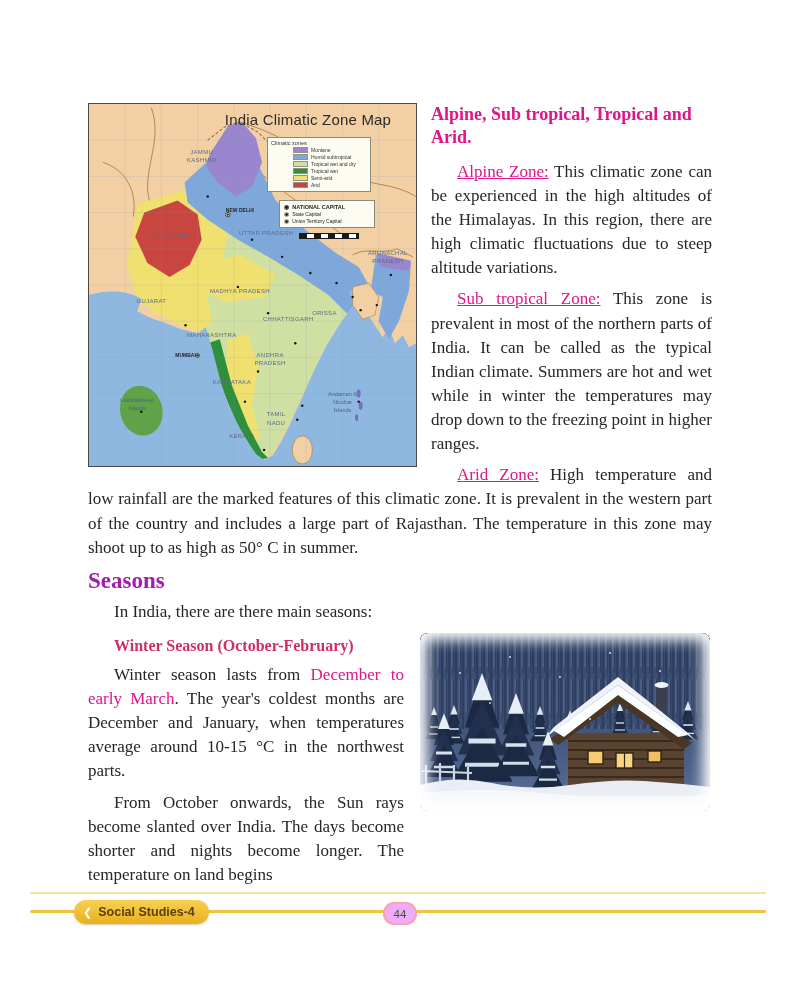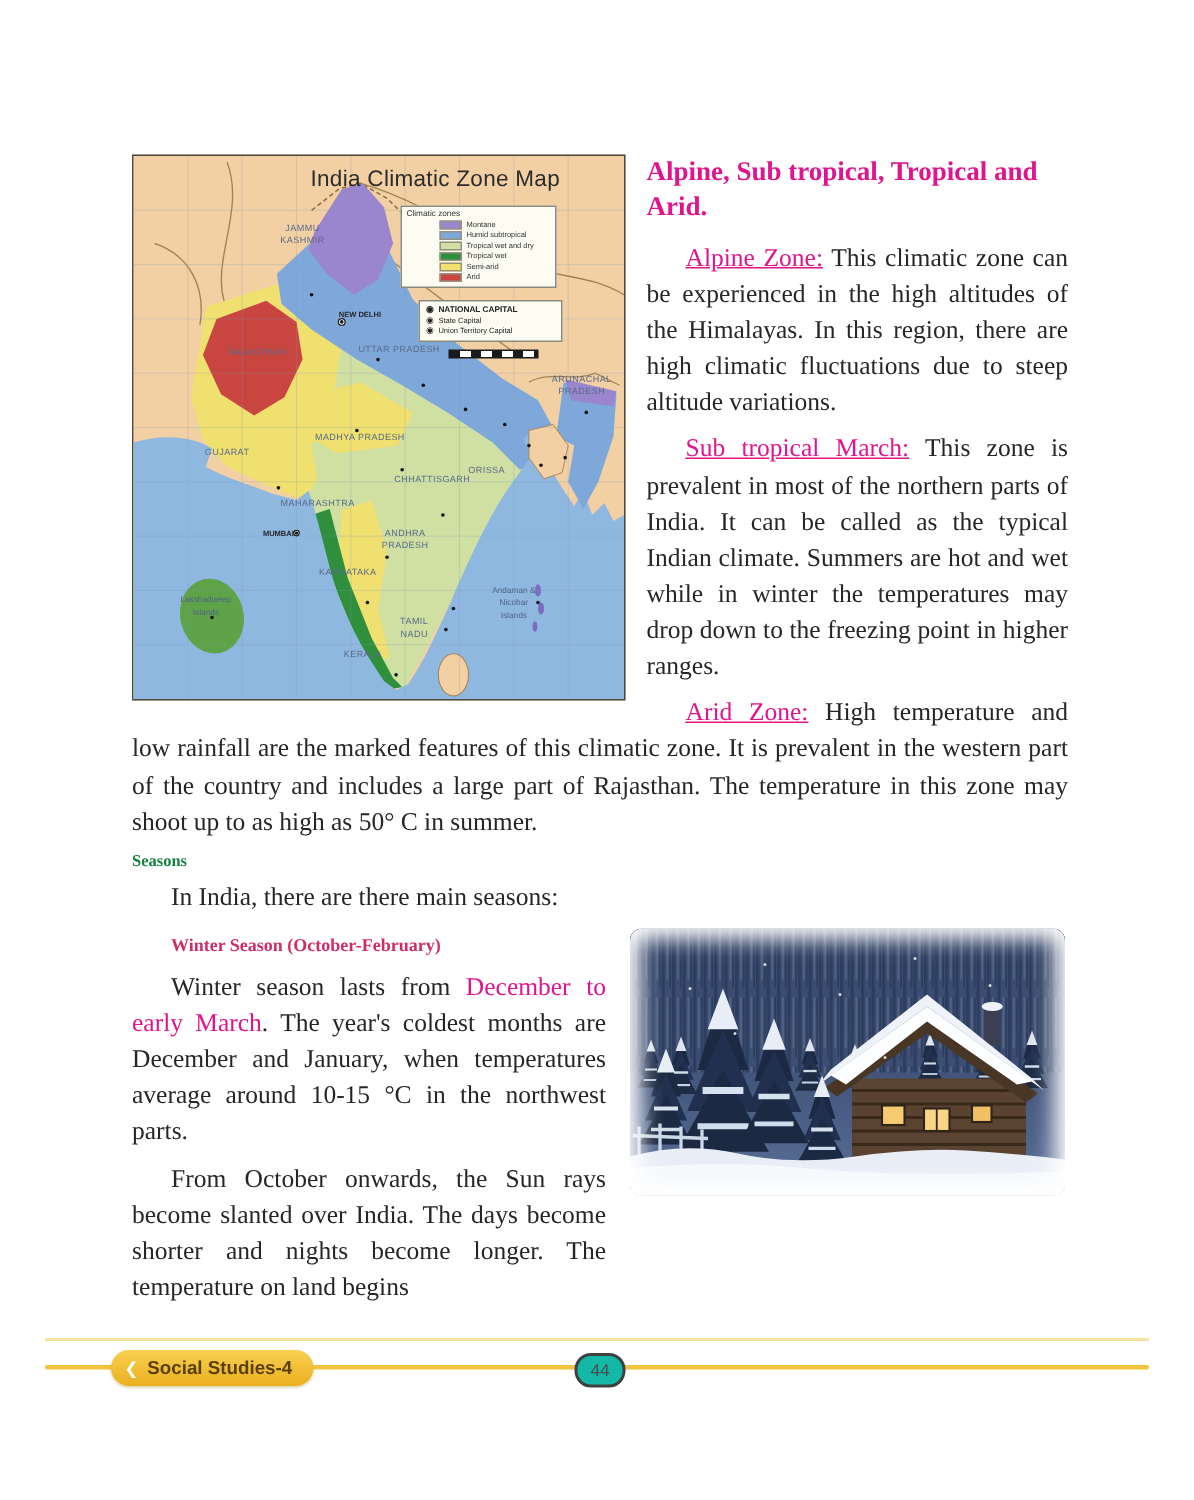--- a/index.html
+++ b/index.html
@@ -4,21 +4,21 @@
 <style>
   html,body{margin:0;padding:0;}
   body{width:796px;height:1000px;background:#fff;font-family:"Liberation Serif",serif;}
   #page{position:relative;width:796px;height:1000px;background:#ffffff;overflow:hidden;}
   .content{position:absolute;left:88px;top:101px;width:624px;color:#262626;}
 
   
   .map-fig{float:left;width:329px;height:364px;margin:2px 14px 16px 0;position:relative;
            border:1.5px solid #4a4a42;background:#f2d0a4;box-sizing:border-box;}
   .map-svg{width:100%;height:100%;display:block;}
-  .map-title{position:absolute;top:7px;left:118px;width:202px;
+  .map-title{position:absolute;top:7px;left:118px;width:202px;text-align:center;
              font:15px "Liberation Sans",sans-serif;color:#2b2b2b;letter-spacing:.2px;}
   .map-legend{position:absolute;top:33px;left:178px;width:104px;background:#fcfcf2;
               border:1px solid #8a8a7a;padding:2px 3px;box-sizing:border-box;}
   .lg-title{font:5.5px "Liberation Sans",sans-serif;color:#333;margin-bottom:1px;}
   .lg-row{display:flex;align-items:center;gap:3px;margin:1px 0 1px 22px;}
   .lg-sw{width:13px;height:4px;flex:0 0 13px;border:.5px solid #99917f;}
   .lg-lab{font:5px "Liberation Sans",sans-serif;color:#333;white-space:nowrap;}
   .map-markers{position:absolute;top:96px;left:190px;width:96px;background:#fcfcf2;
                border:1px solid #8a8a7a;padding:2px 4px;box-sizing:border-box;}
   .mk-row{display:flex;align-items:center;gap:3px;font:5px "Liberation Sans",sans-serif;color:#222;margin:1px 0;}
@@ -28,42 +28,42 @@
              background:repeating-linear-gradient(90deg,#1a1a1a 0 7px,#fff 7px 14px);}
   .rlab{font:6px "Liberation Sans",sans-serif;fill:#5a6b88;letter-spacing:.3px;}
   .clab{font:bold 5px "Liberation Sans",sans-serif;fill:#23262b;}
   .ilab{font:5.5px "Liberation Sans",sans-serif;fill:#4f6286;}
 
   
   .heading{color:#e0148c;font-weight:bold;font-size:18px;line-height:1.3;margin:2px 0 10px 0;}
   .para{font-size:17px;line-height:1.42;text-align:justify;text-indent:26px;margin:0 0 7px 0;}
   .lead{color:#e0148c;text-decoration:underline;}
   .pink{color:#e0148c;}
-  .seasons-heading{color:#15803d;font-weight:bold;font-size:11px;margin:8px 0 6px 0;}
+  .seasons-heading{color:#a21caf;font-weight:bold;font-size:23px;margin:8px 0 6px 0;}
   .two-col{display:flex;gap:16px;margin-top:2px;}
   .col-left{flex:1;min-width:0;}
-  .winter-heading{color:#cf2d68;font-weight:bold;font-size:12px;margin:6px 0 8px 26px;}
+  .winter-heading{color:#cf2d68;font-weight:bold;font-size:16px;margin:6px 0 8px 26px;}
   .col-right{width:292px;flex:0 0 292px;}
 
   
   .snow-wrap{width:290px;height:178px;border-radius:8px;overflow:hidden;position:relative;margin-top:2px;}
   .snow-wrap svg{display:block;}
   .snow-feather{position:absolute;inset:0;box-shadow:inset 0 0 14px 7px #ffffff;border-radius:8px;pointer-events:none;}
   .fig-caption{text-align:center;font:12.5px "Liberation Sans",sans-serif;color:#5a5a5a;margin-top:8px;}
 
   
   .rule-thin{position:absolute;left:30px;right:30px;top:892px;height:1.5px;background:#f7e3a0;}
   .rule-main{position:absolute;left:30px;right:30px;top:910px;height:3px;background:#f2c33c;border-radius:2px;}
   .book-badge{position:absolute;left:74px;top:900px;height:24px;display:flex;align-items:center;gap:6px;
               padding:0 14px 0 9px;border-radius:13px;background:linear-gradient(#f8d052,#eaaf1e);
               box-shadow:0 1px 2px rgba(150,110,0,.35);cursor:pointer;}
   .book-badge .chev{color:#fff;font-weight:bold;font-size:11px;font-family:"DejaVu Sans",sans-serif;}
   .book-badge .blab{font:bold 12.5px "Liberation Sans",sans-serif;color:#5a4008;}
-  .page-oval{position:absolute;left:383px;top:902px;width:30px;height:19px;background:#14b8a6;
-             border:2px solid #404040;border-radius:11px;display:flex;align-items:center;justify-content:center;
+  .page-oval{position:absolute;left:383px;top:902px;width:30px;height:19px;background:#f0abfc;
+             border:2px solid #fca5a5;border-radius:11px;display:flex;align-items:center;justify-content:center;
              font:11.5px "Liberation Sans",sans-serif;color:#4a4a4a;}
 </style>
 </head>
 <body>
 
 <div id="page">
   <div class="content">
 
     <figure class="map-fig" style="margin-left:0">
       <svg class="map-svg" viewBox="0 0 325 360" preserveAspectRatio="none">
@@ -230,21 +230,21 @@
       <div class="map-scale"></div>
     </figure>
 
     <h2 class="heading">Alpine, Sub tropical, Tropical and Arid.</h2>
 
     <p class="para">
       <span class="lead">Alpine Zone:</span>
       <span>This climatic zone can be experienced in the high altitudes of the Himalayas. In this region, there are high climatic fluctuations due to steep altitude variations.</span>
     </p>
     <p class="para">
-      <span class="lead">Sub tropical March:</span>
+      <span class="lead">Sub tropical Zone:</span>
       <span>This zone is prevalent in most of the northern parts of India. It can be called as the typical Indian climate. Summers are hot and wet while in winter the temperatures may drop down to the freezing point in higher ranges.</span>
     </p>
     <p class="para">
       <span class="lead">Arid Zone:</span>
       <span>High temperature and low rainfall are the marked features of this climatic zone. It is prevalent in the western part of the country and includes a large part of Rajasthan. The temperature in this zone may shoot up to as high as 50° C in summer.</span>
     </p>
 
 
     <h3 class="seasons-heading">Seasons</h3>
     <p class="para">In  India, there are there main seasons:</p>

